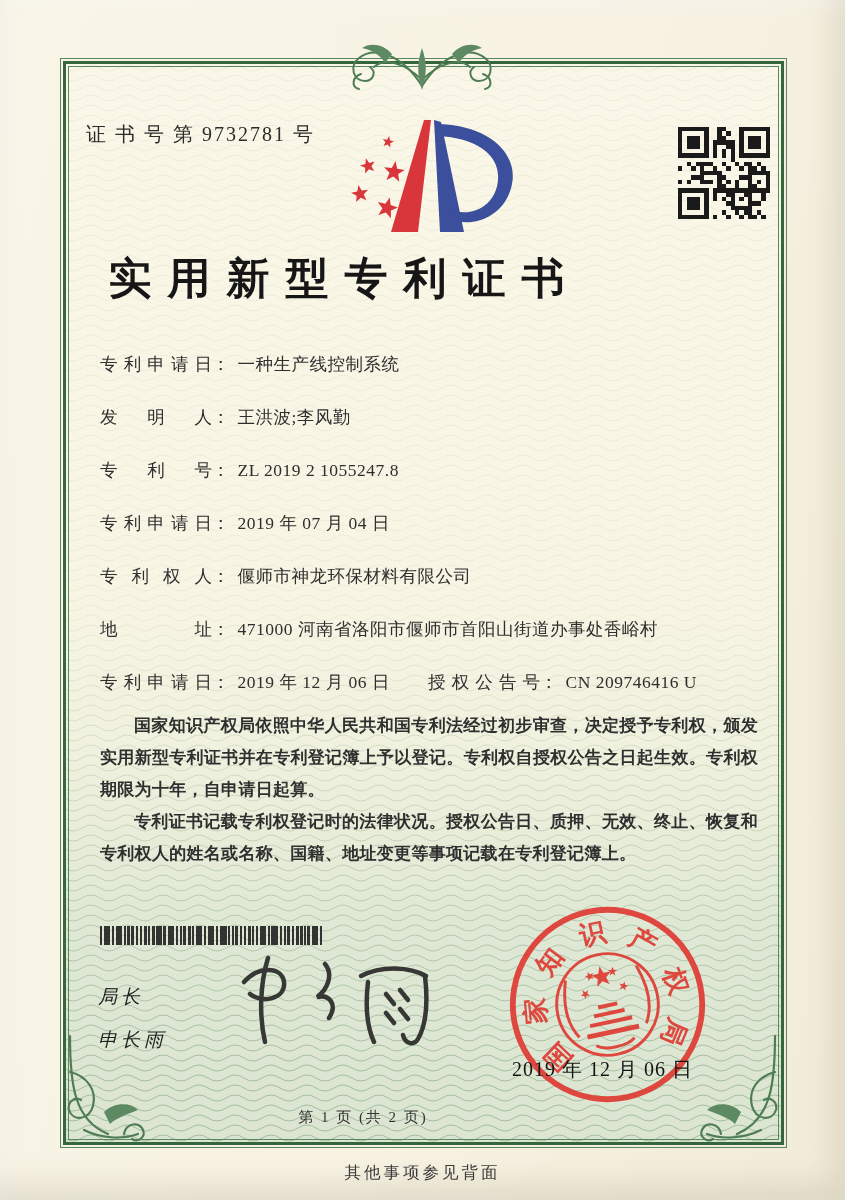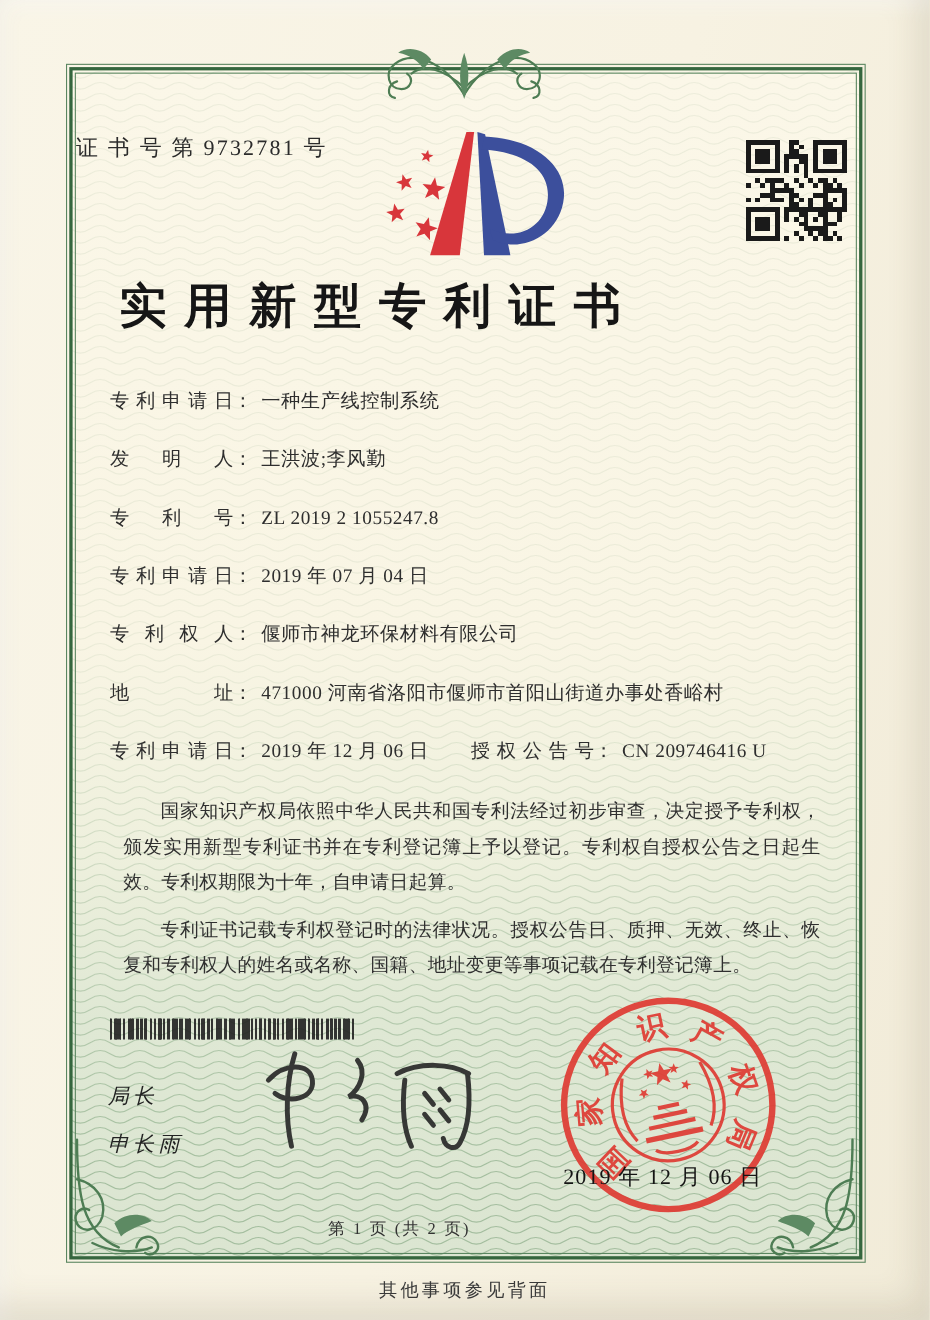--- a/index.html
+++ b/index.html
@@ -19,33 +19,33 @@
     background:linear-gradient(#fbf7e8 0%,#f9f5e4 48%,#eef0dd 66%,#dfe8d4 80%,#dbe5d1 100%);
   }
   #waves{position:absolute;left:64px;top:62px;z-index:0;}
   
   .frame-outer{position:absolute;left:60px;top:58px;width:725px;height:1088px;border:1px solid #5a8660;z-index:1;pointer-events:none;}
   .frame-mid{position:absolute;inset:2px;border:3px solid #35663e;}
   .frame-inner{position:absolute;inset:2px;border:1px solid #5a8660;}
   .orn{position:absolute;z-index:3;pointer-events:none;}
   .content{position:absolute;z-index:2;color:#2e2e2e;}
 
-  .cert-no{left:69px;top:121px;font-size:20px;letter-spacing:2px;color:#2b2b2b;}
+  .cert-no{left:86px;top:121px;font-size:20px;letter-spacing:2px;color:#2b2b2b;}
   .title{left:0;top:250px;width:673px;text-align:center;font-size:43px;font-weight:700;
          letter-spacing:16px;padding-left:16px;box-sizing:border-box;color:#161616;}
 
   .fields{left:100px;top:352px;width:662px;}
   .frow{position:relative;height:24px;margin-bottom:29px;font-size:17.5px;white-space:nowrap;}
   .flabel{display:inline-block;width:112px;text-align:justify;text-align-last:justify;vertical-align:bottom;}
   .fcolon{margin-right:8px;}
   .pair2{position:absolute;left:328px;top:0;}
   .fvalue{letter-spacing:.5px;}
 
   .paras{left:100px;top:710px;width:658px;font-size:17px;line-height:1.88;text-align:justify;color:#2f2f2f;}
-  .paras p{margin:12px;text-indent:2em;letter-spacing:.3px;}
+  .paras p{margin:0;text-indent:2em;letter-spacing:.3px;font-weight:bold;}
 
   .barcode{
     position:absolute;left:100px;top:926px;width:222px;height:19px;z-index:2;opacity:.88;
     background:
       repeating-linear-gradient(90deg,#1c1c1c 0 2px,transparent 2px 4px),
       repeating-linear-gradient(90deg,transparent 0 5px,#1c1c1c 5px 8px,transparent 8px 13px),
       repeating-linear-gradient(90deg,#1c1c1c 0 1px,transparent 1px 9px);
   }
 
   .bureau{left:98px;top:984px;font-size:19px;letter-spacing:4px;color:#222;font-style:italic;}

